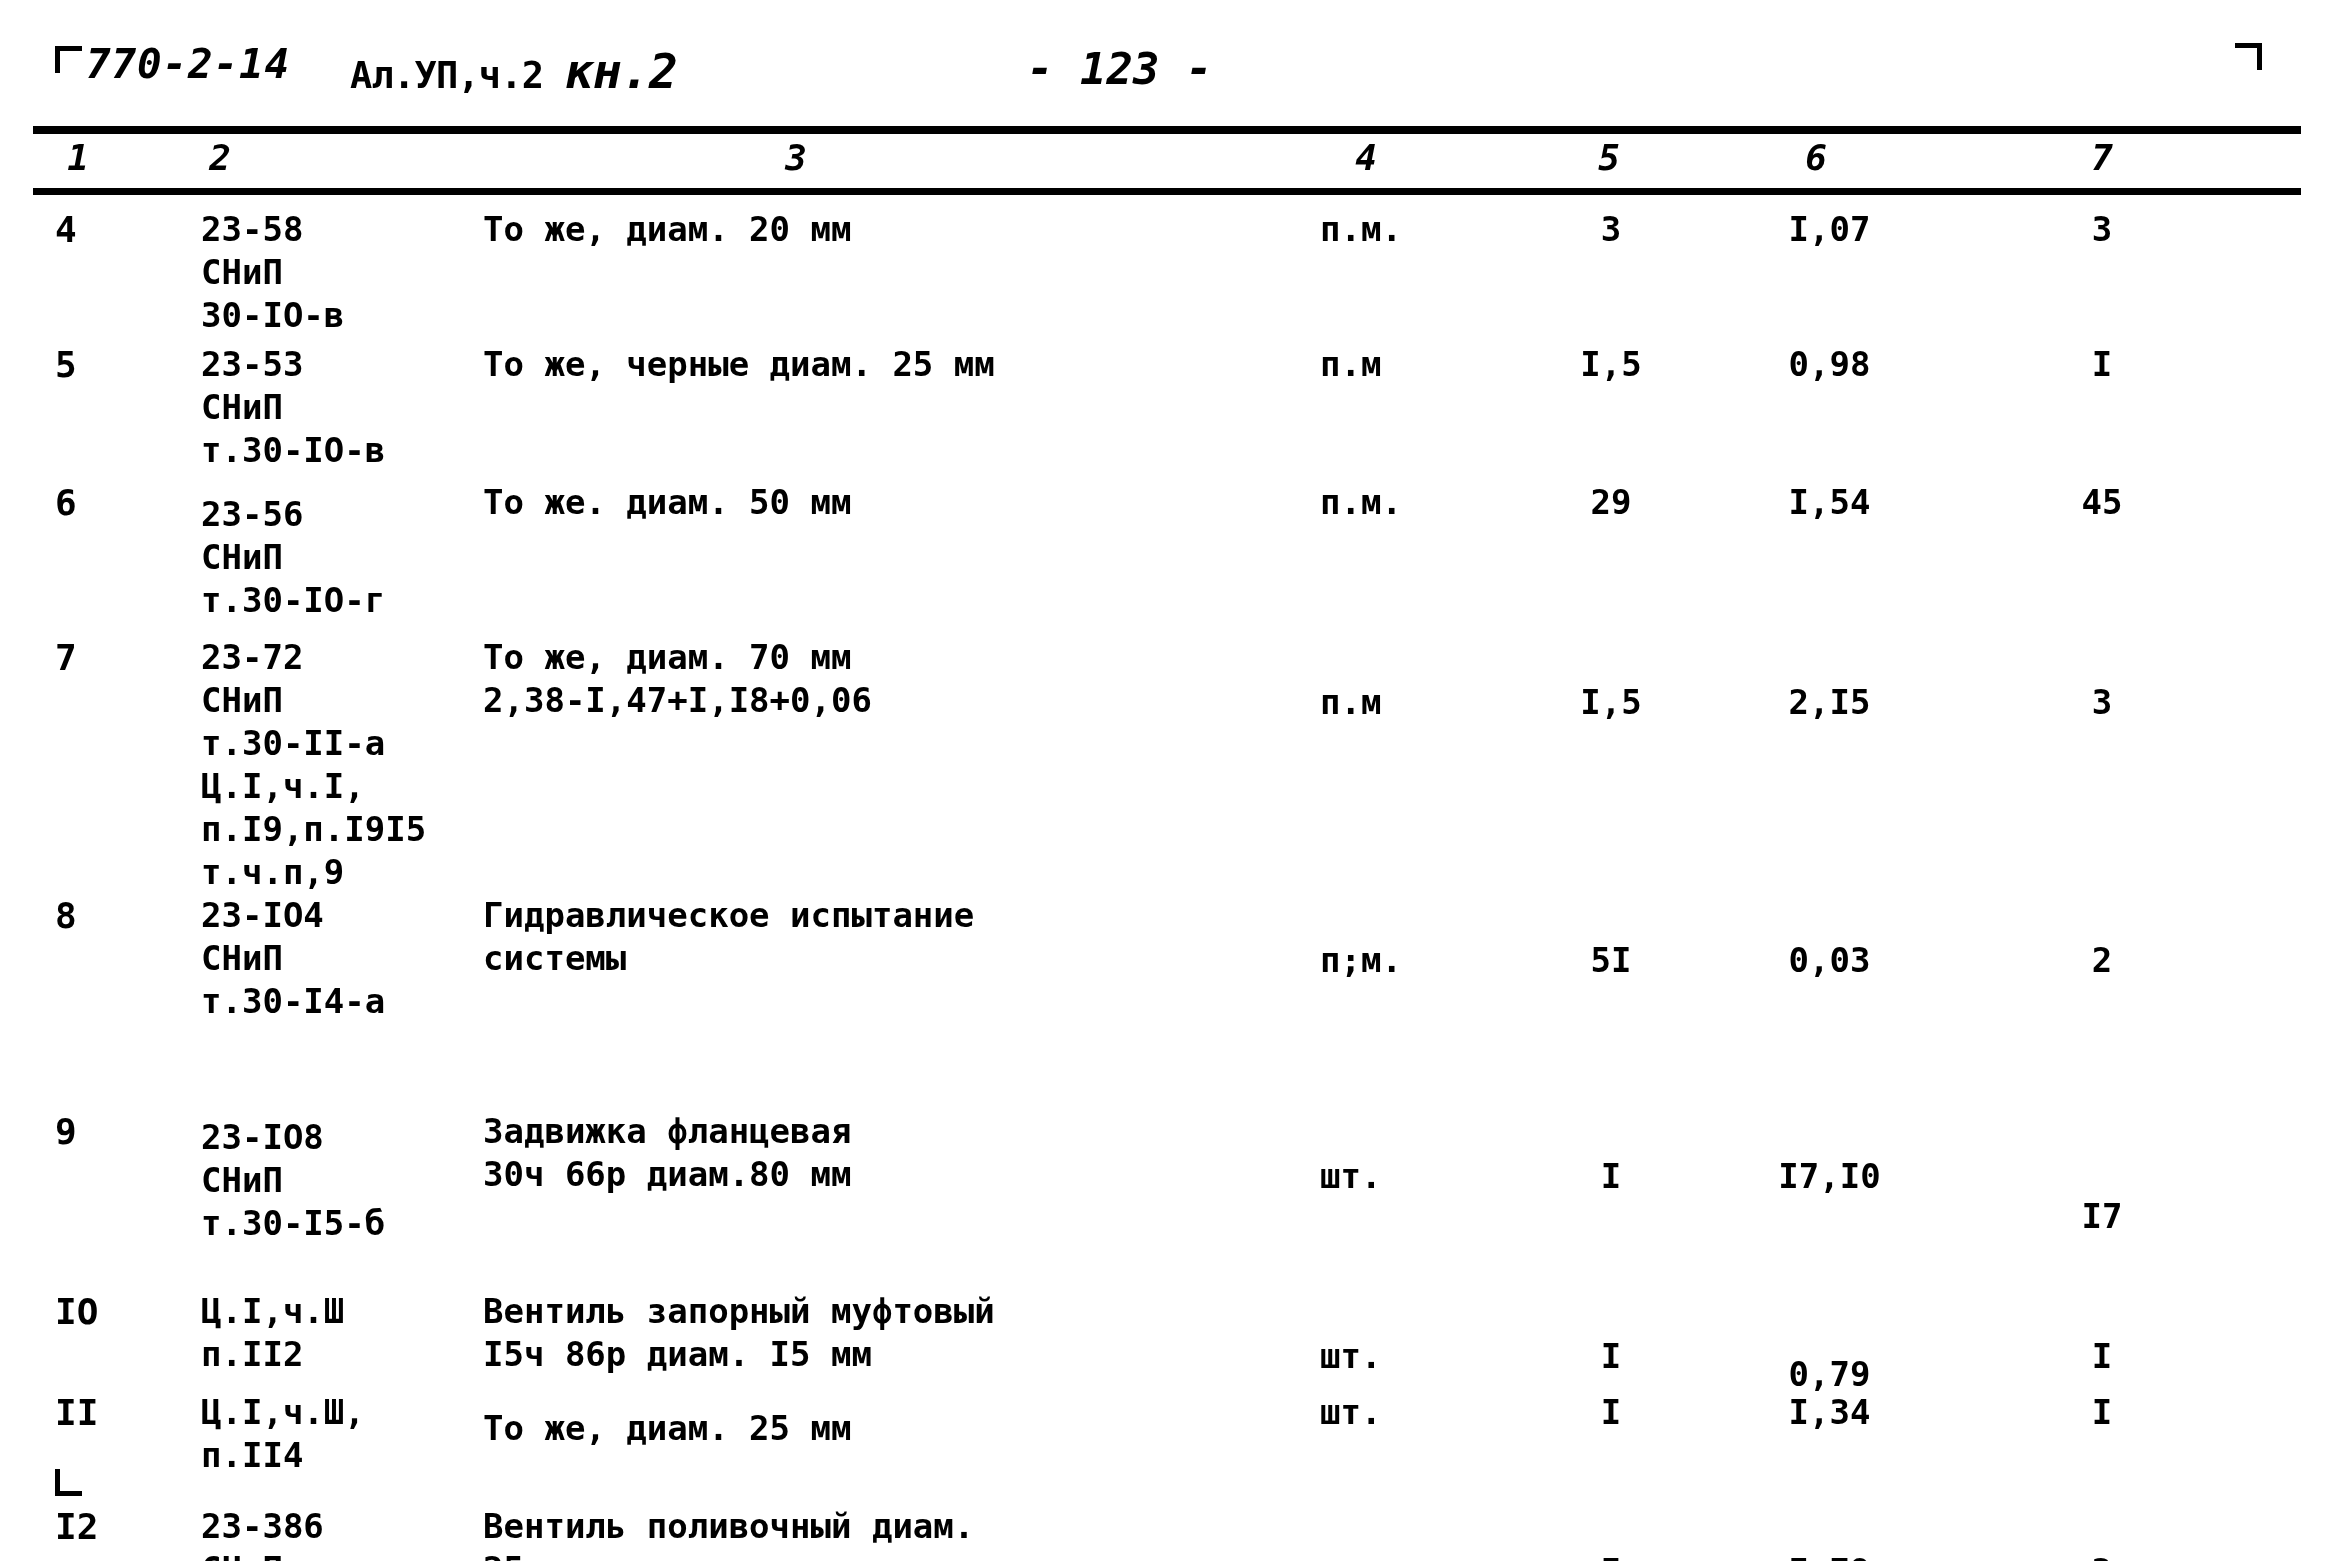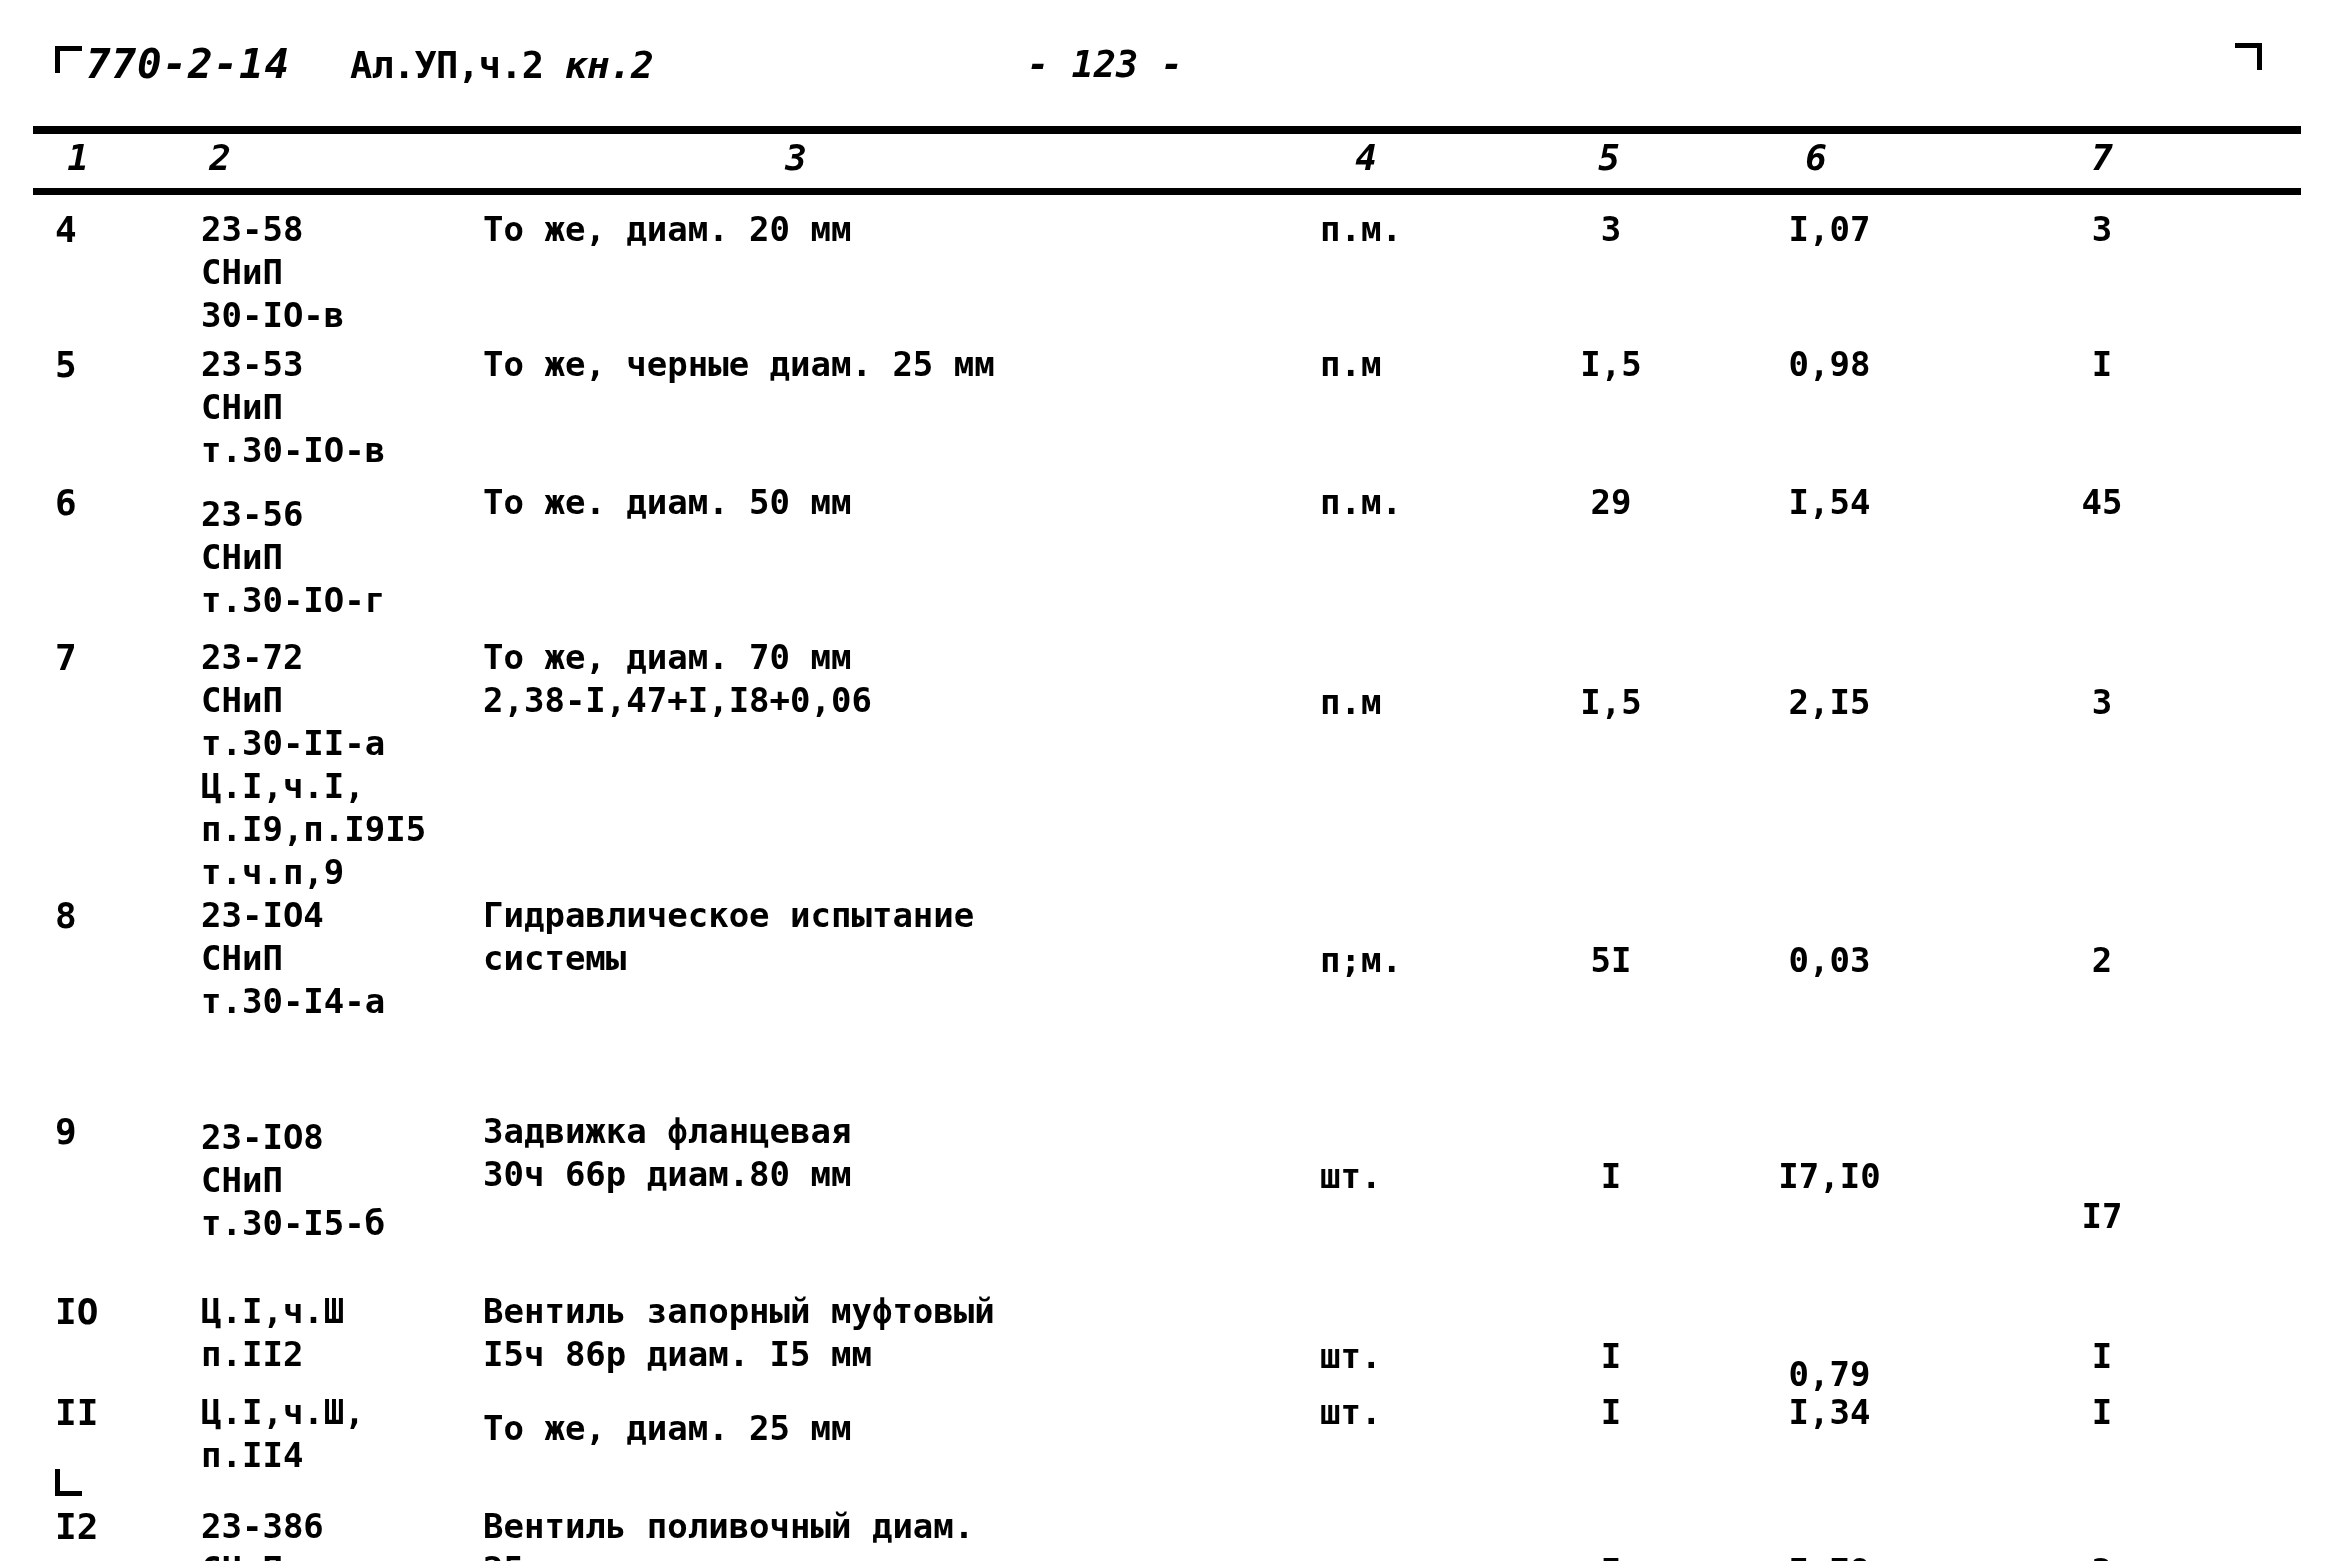--- a/index.html
+++ b/index.html
@@ -51,27 +51,27 @@
     position: absolute;
     left: 350px;
     top: 3.3px;
     font-size: 37px;
     font-weight: bold;
     letter-spacing: -0.8px;
     white-space: nowrap;
   }
   .hdr .album .kn {
     font-style: italic;
-    font-size: 38px;
+    font-size: 48px;
   }
   .hdr .pageno {
     position: absolute;
     left: 1027px;
     top: 3.3px;
-    font-size: 37px;
+    font-size: 44px;
     font-weight: bold;
     font-style: italic;
     white-space: nowrap;
   }
 
   
   .rule {
     position: absolute;
     left: 33px;
     width: 2268px;

